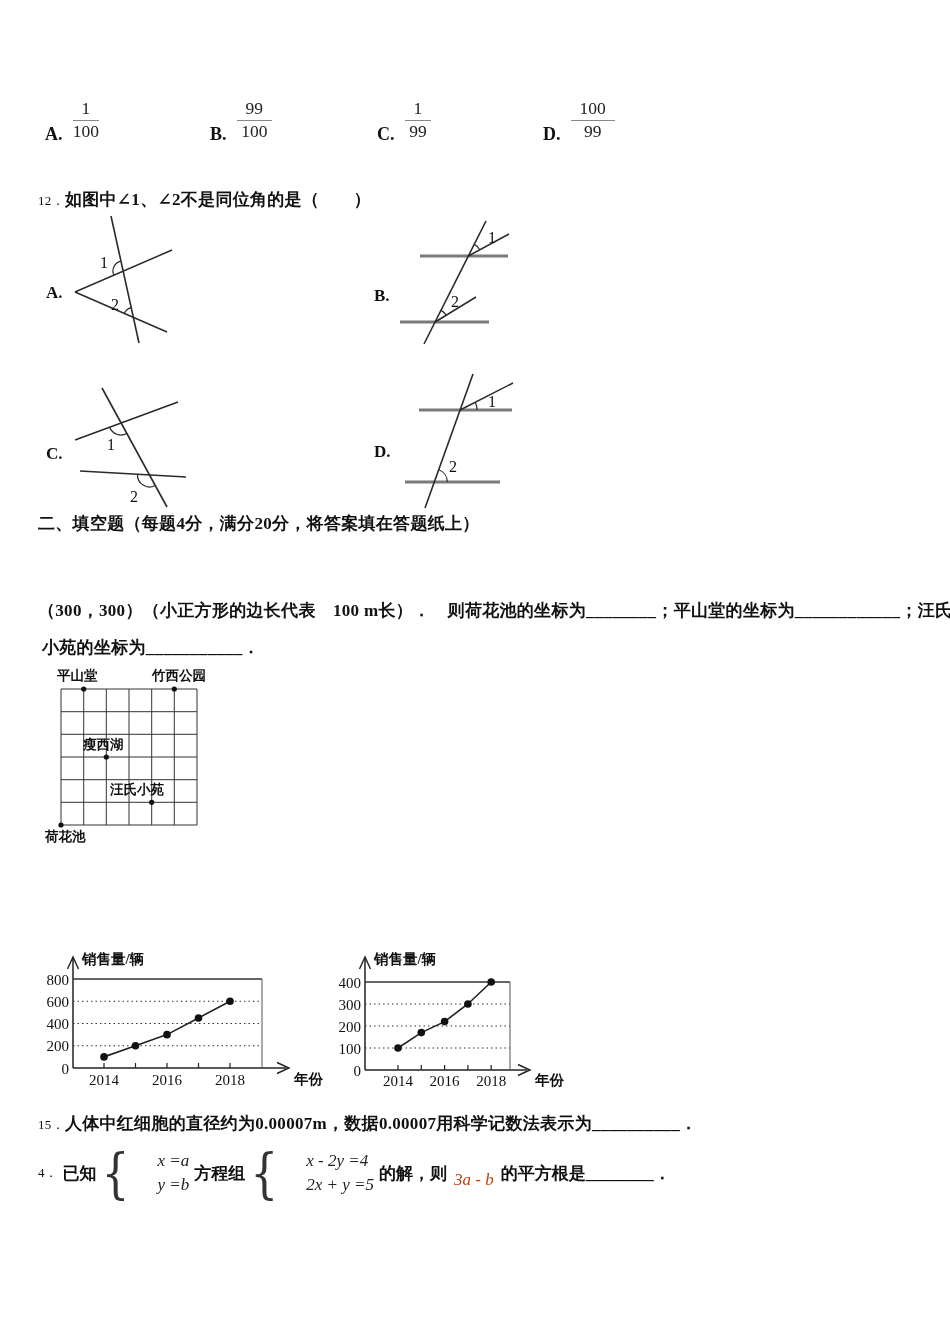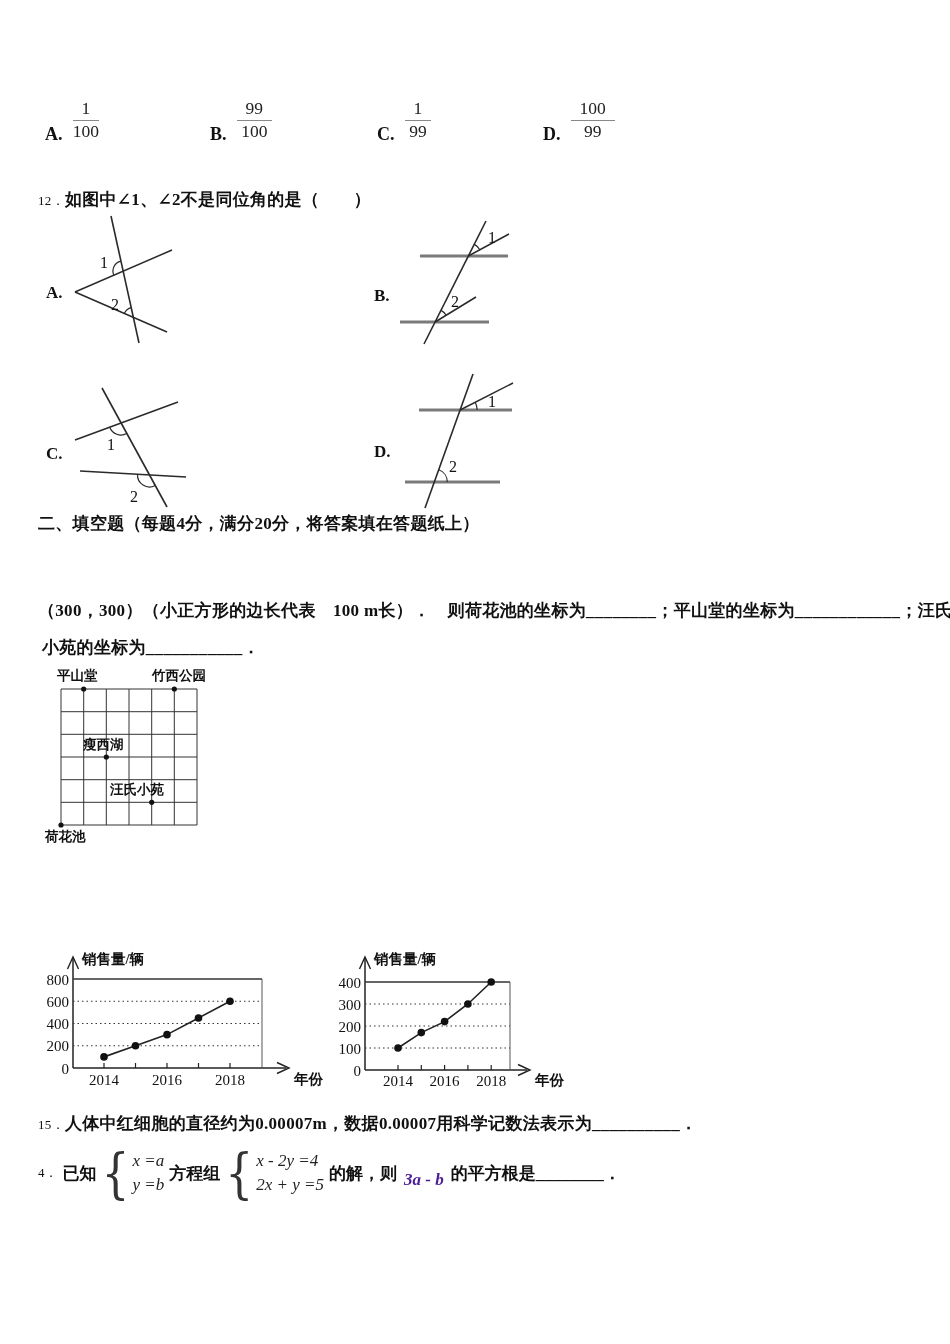--- a/index.html
+++ b/index.html
@@ -17,22 +17,22 @@
   .diaglab{font-weight:bold;font-size:17px;}
   svg text.alab{font-family:"Liberation Serif","DejaVu Serif",serif;font-size:16px;fill:#111;}
   svg text.clab{font-family:"Liberation Serif","DejaVu Serif",serif;font-size:13.5px;font-weight:bold;fill:#111;}
   svg text.cnum{font-family:"Liberation Serif","DejaVu Serif",serif;font-size:15px;fill:#111;}
   svg text.ctit{font-family:"Liberation Serif","DejaVu Serif",serif;font-size:14.5px;font-weight:bold;fill:#111;}
   .q16row{position:absolute;display:flex;align-items:center;gap:5px;font-size:17px;}
   .sys{display:flex;align-items:center;}
   .brace{display:inline-block;font-size:44px;line-height:1;transform:scaleY(1.25);color:#333;
          font-weight:400;margin-right:3px;font-family:"DejaVu Serif",serif;}
   .eqs{display:flex;flex-direction:column;row-gap:3px;font-style:italic;color:#222;}
-  .eqs>div{line-height:1.2;}
-  .expr{font-style:italic;color:#4c1d95;position:relative;top:7px;padding:0 2px;font-weight:bold;}
+  .eqs>div{line-height:1.2;margin-left:25px;}
+  .expr{font-style:italic;color:#c2410c;position:relative;top:7px;padding:0 2px;}
 </style>
 </head>
 <body>
 
 <div class="page">
 
   <div class="optrow" style="left:45px;top:98px">
     <span class="optlab">A.</span>
     <span class="frac">
       <span class="num">1</span>

